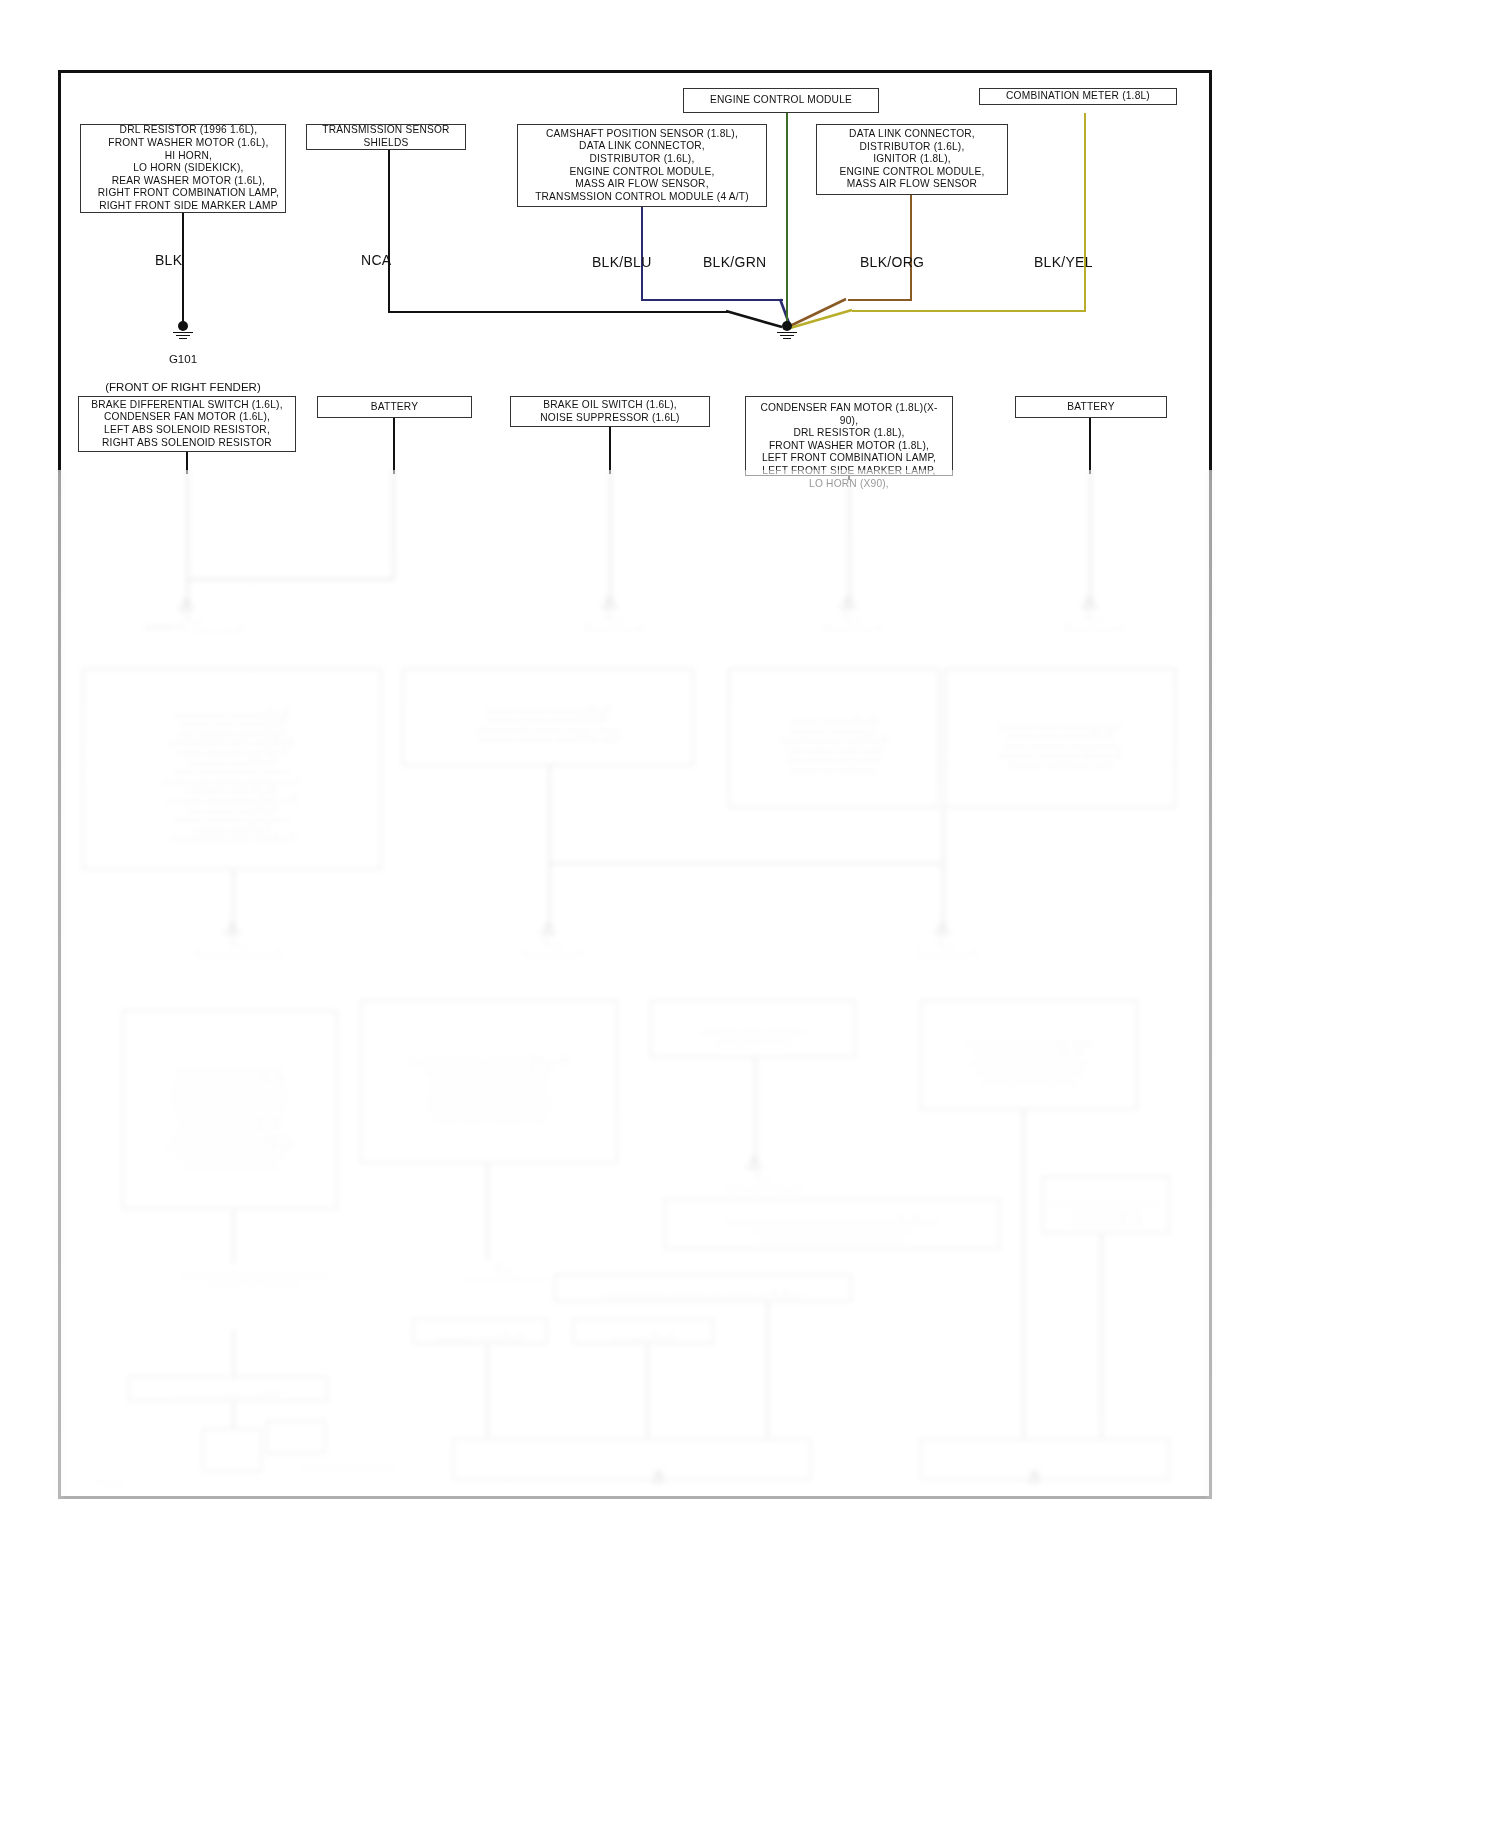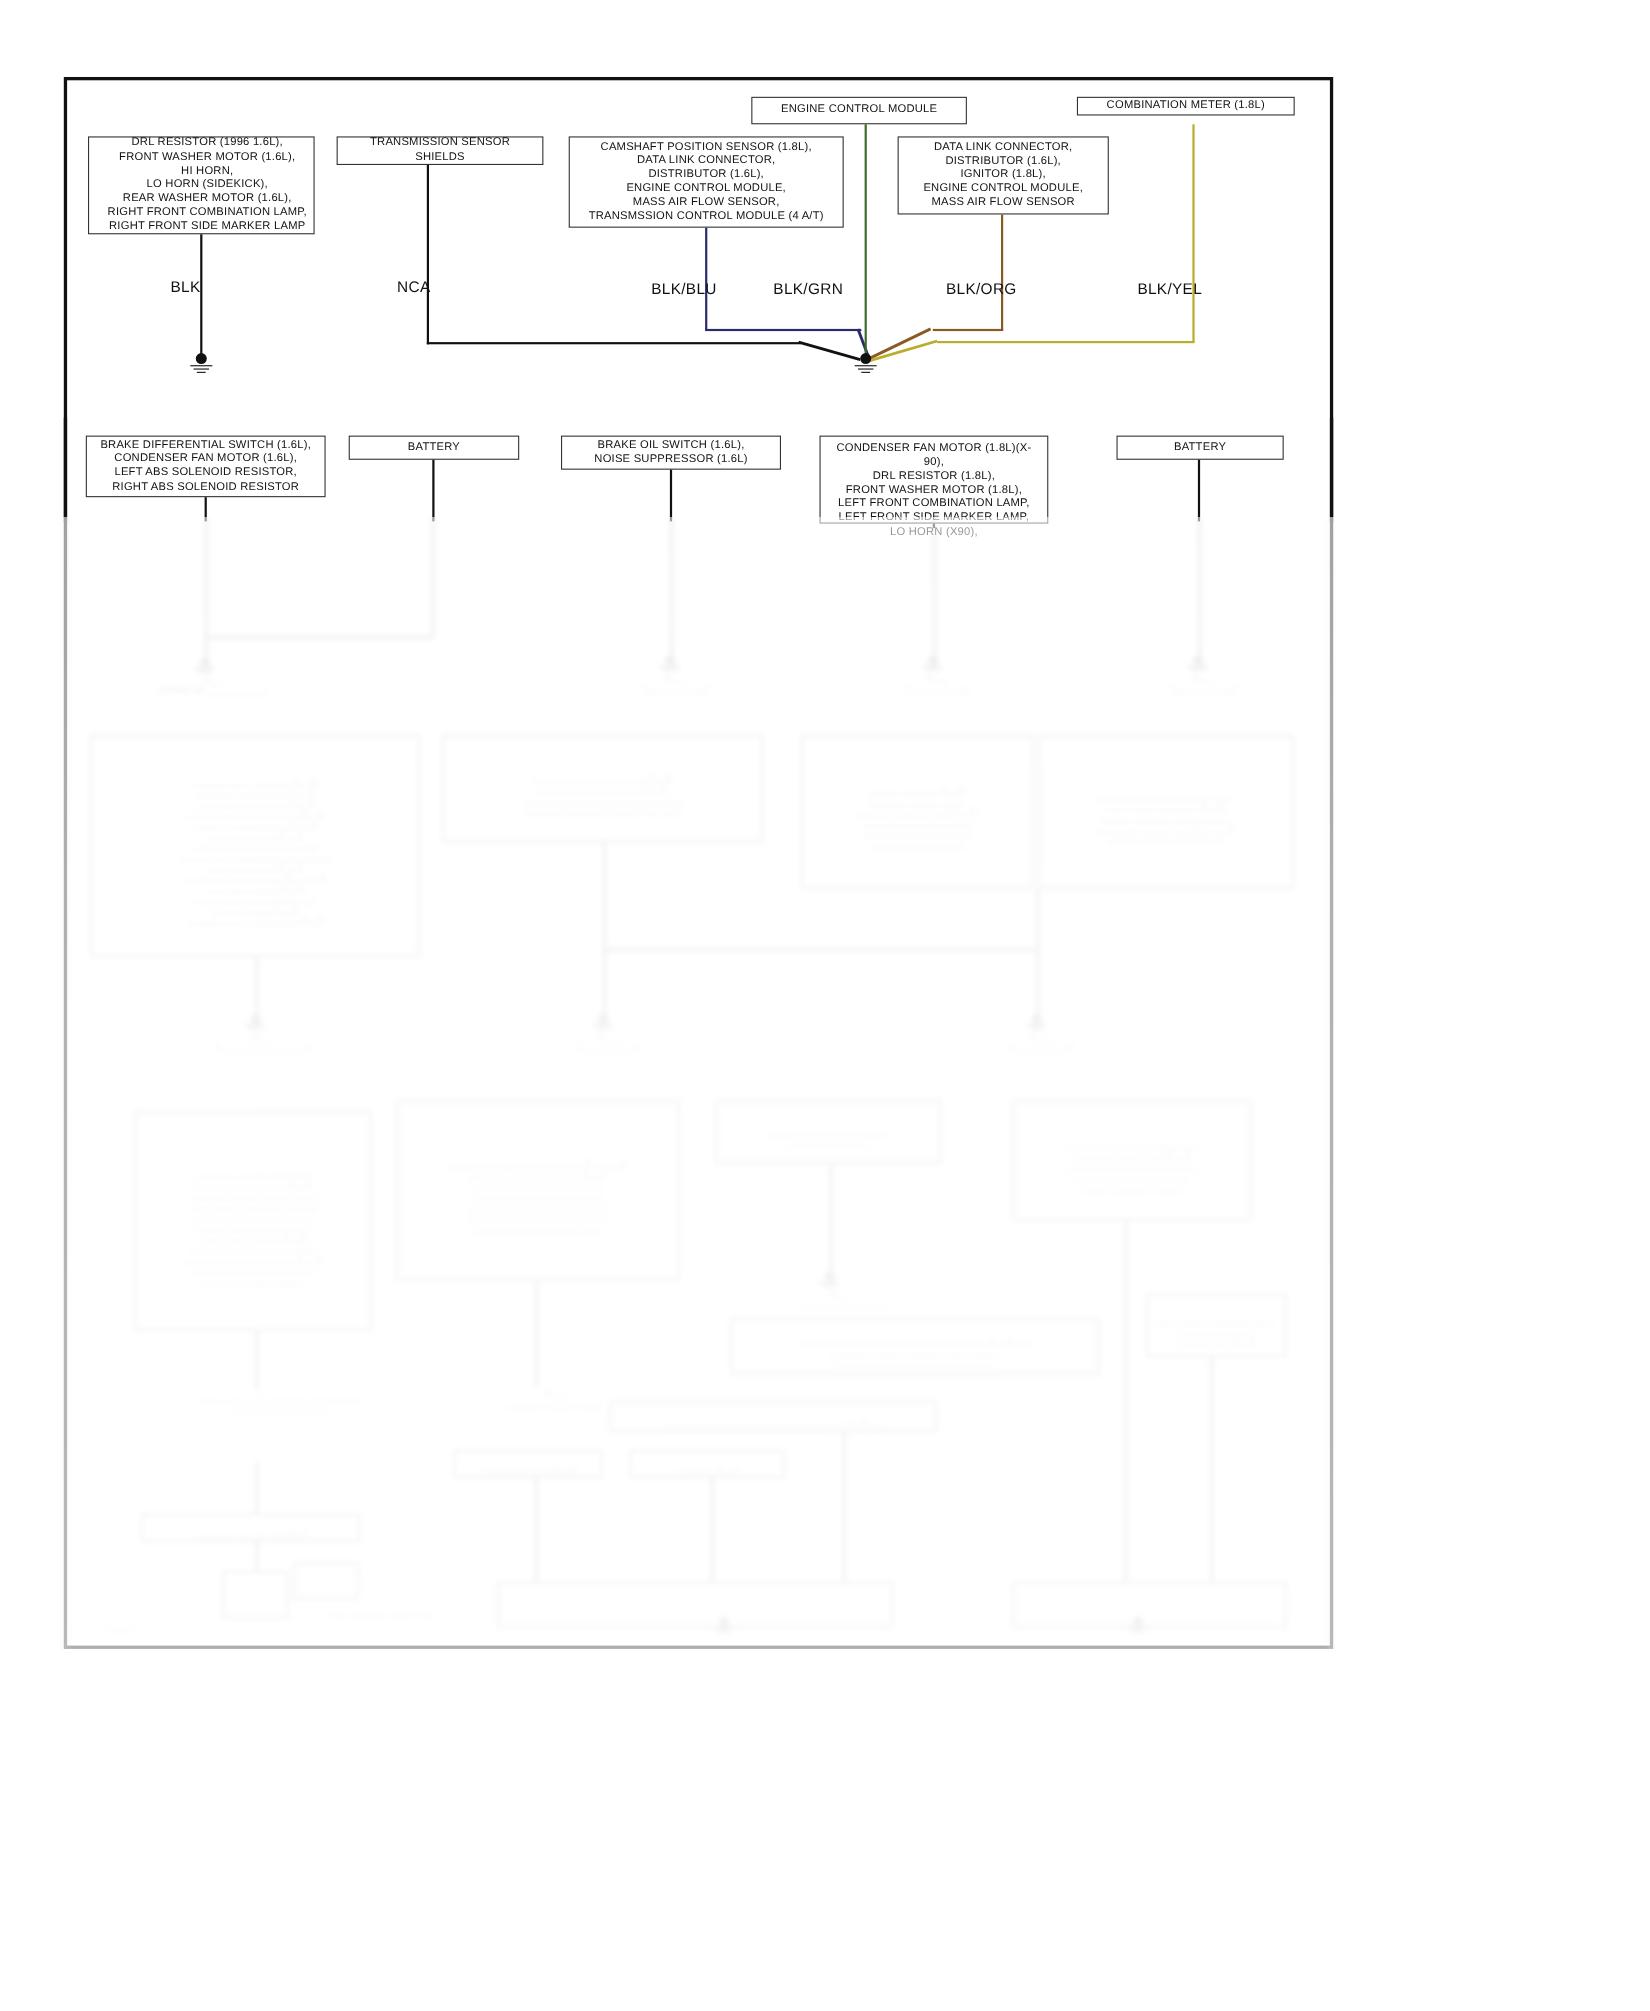--- a/index.html
+++ b/index.html
@@ -163,21 +163,21 @@
   <div class="cbox dark" style="left:80px; top:124px; width:206px; height:89px;justify-content:flex-end;">
     <span>DRL RESISTOR (1996 1.6L),
 FRONT WASHER MOTOR (1.6L),
 HI HORN,
 LO HORN (SIDEKICK),
 REAR WASHER MOTOR (1.6L),
 RIGHT FRONT COMBINATION LAMP,
 RIGHT FRONT SIDE MARKER LAMP</span>
   </div>
 
-  <div class="cbox dark" style="left:306px; top:124px; width:188px; height:26px;">
+  <div class="cbox dark" style="left:306px; top:124px; width:160px; height:26px;">
     <span>TRANSMISSION SENSOR SHIELDS</span>
   </div>
 
   <div class="cbox dark" style="left:517px; top:124px; width:250px; height:83px;">
     <span>CAMSHAFT POSITION SENSOR (1.8L),
 DATA LINK CONNECTOR,
 DISTRIBUTOR (1.6L),
 ENGINE CONTROL MODULE,
 MASS AIR FLOW SENSOR,
 TRANSMSSION CONTROL MODULE (4 A/T)</span>
@@ -233,20 +233,24 @@
   <div class="wire-h" style="left:852px; top:310px; width:234px; background:#b8ae2a;"></div>
   <svg style="position:absolute; left:784px; top:306px; width:74px; height:26px;">
     <line x1="68" y1="4" x2="6" y2="22" stroke="#b8ae2a" stroke-width="2.6"></line>
   </svg>
 
   <div class="gnd" style="left:168px; top:321px;">
     <div class="dot"></div>
     <div class="b1"></div>
     <div class="b2"></div>
     <div class="b3"></div>
+  </div>
+  <div class="gnd-label" style="left:63px; top:338px; width:240px;">
+    <div>G101</div>
+    <div>(FRONT OF RIGHT FENDER)</div>
   </div>
 
   <div class="gnd" style="left:772px; top:321px;">
     <div class="dot"></div>
     <div class="b1"></div>
     <div class="b2"></div>
     <div class="b3"></div>
   </div>
 
   <div class="cbox dark" style="left:78px; top:396px; width:218px; height:56px;">

